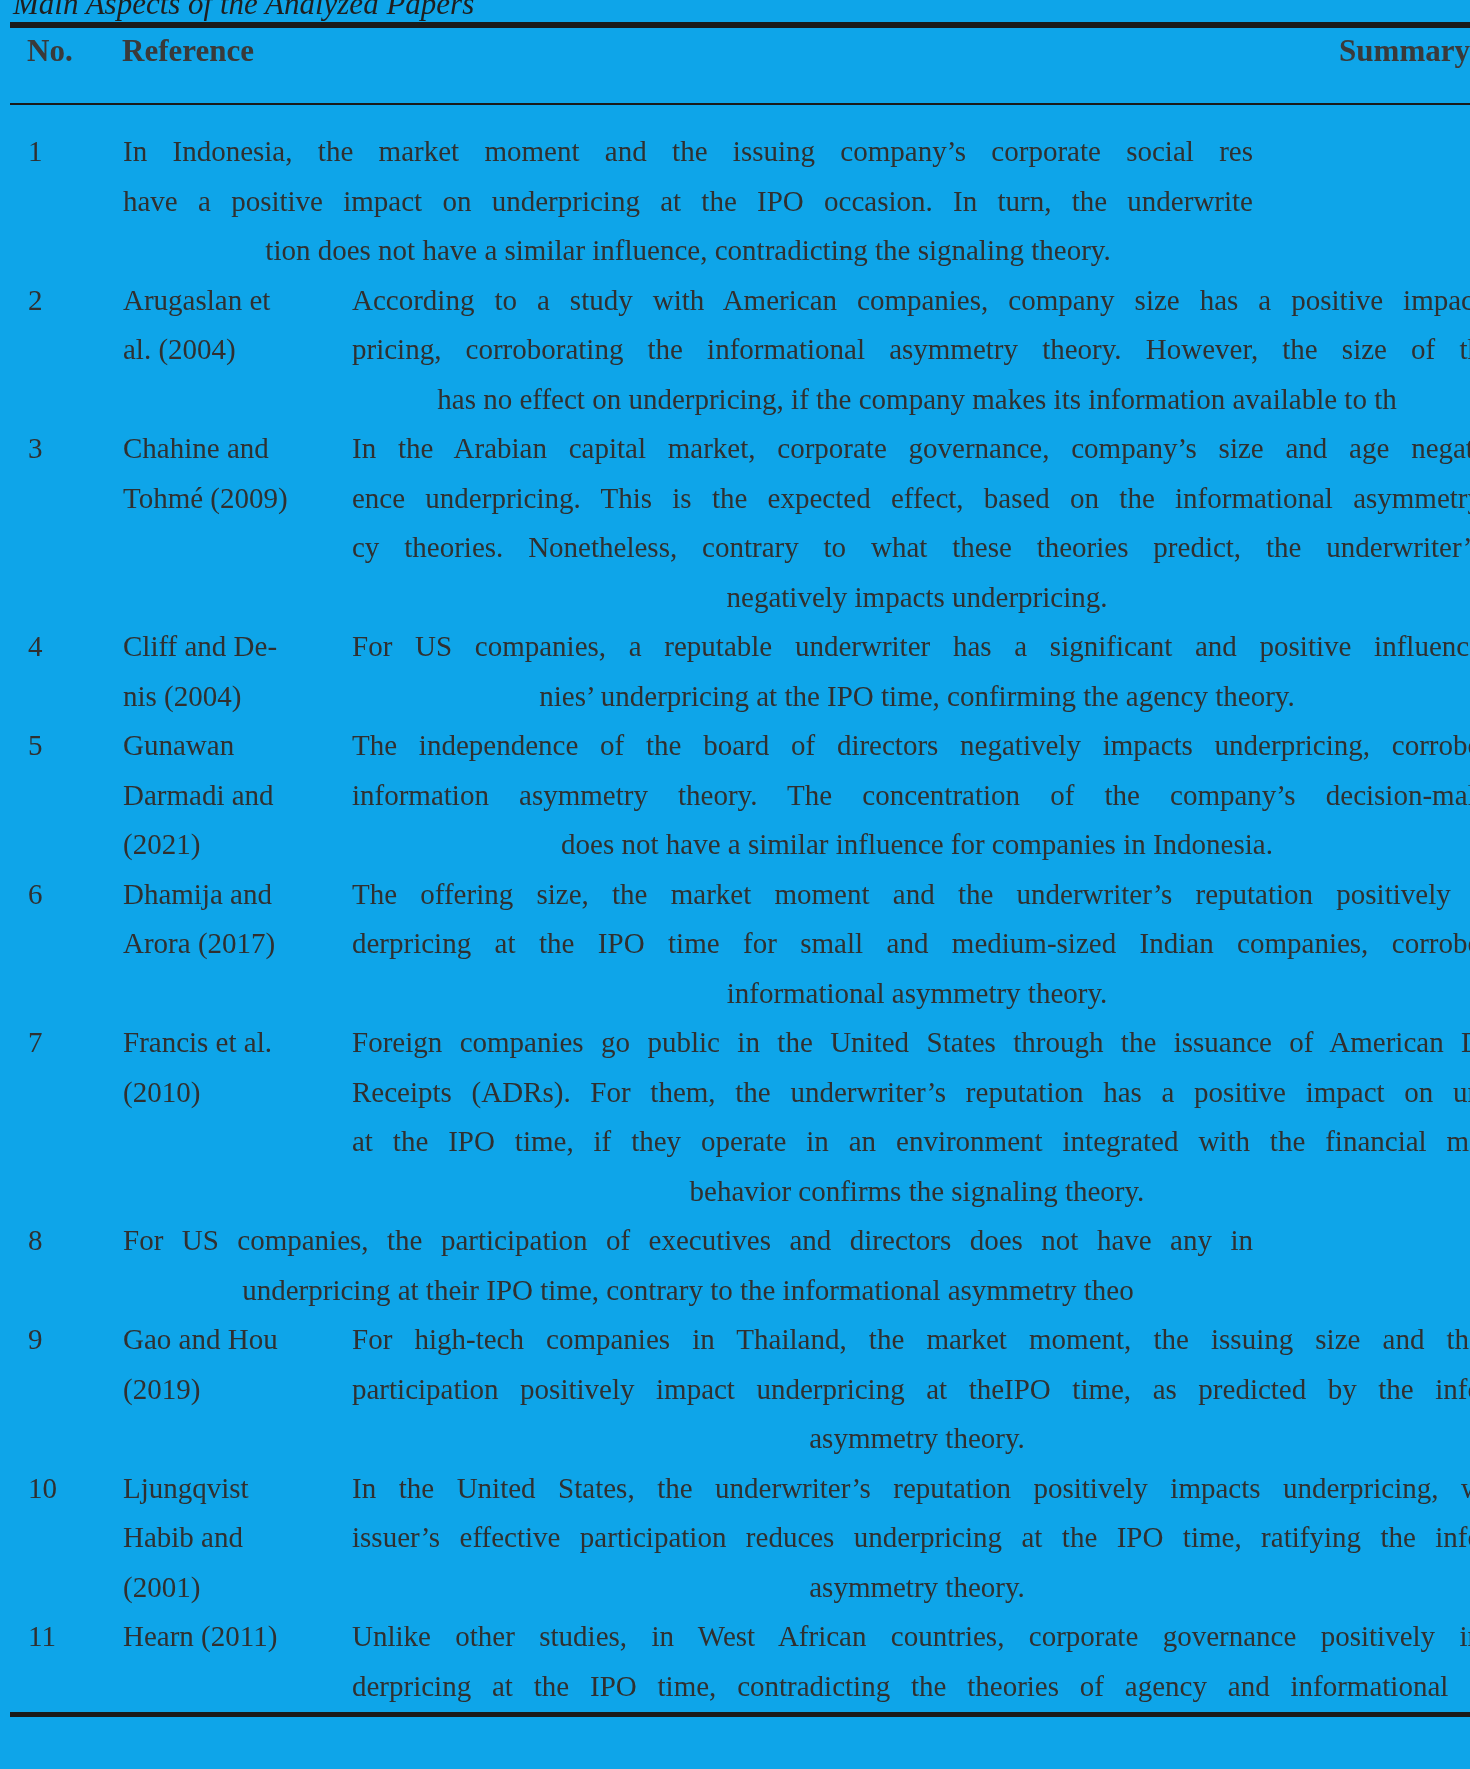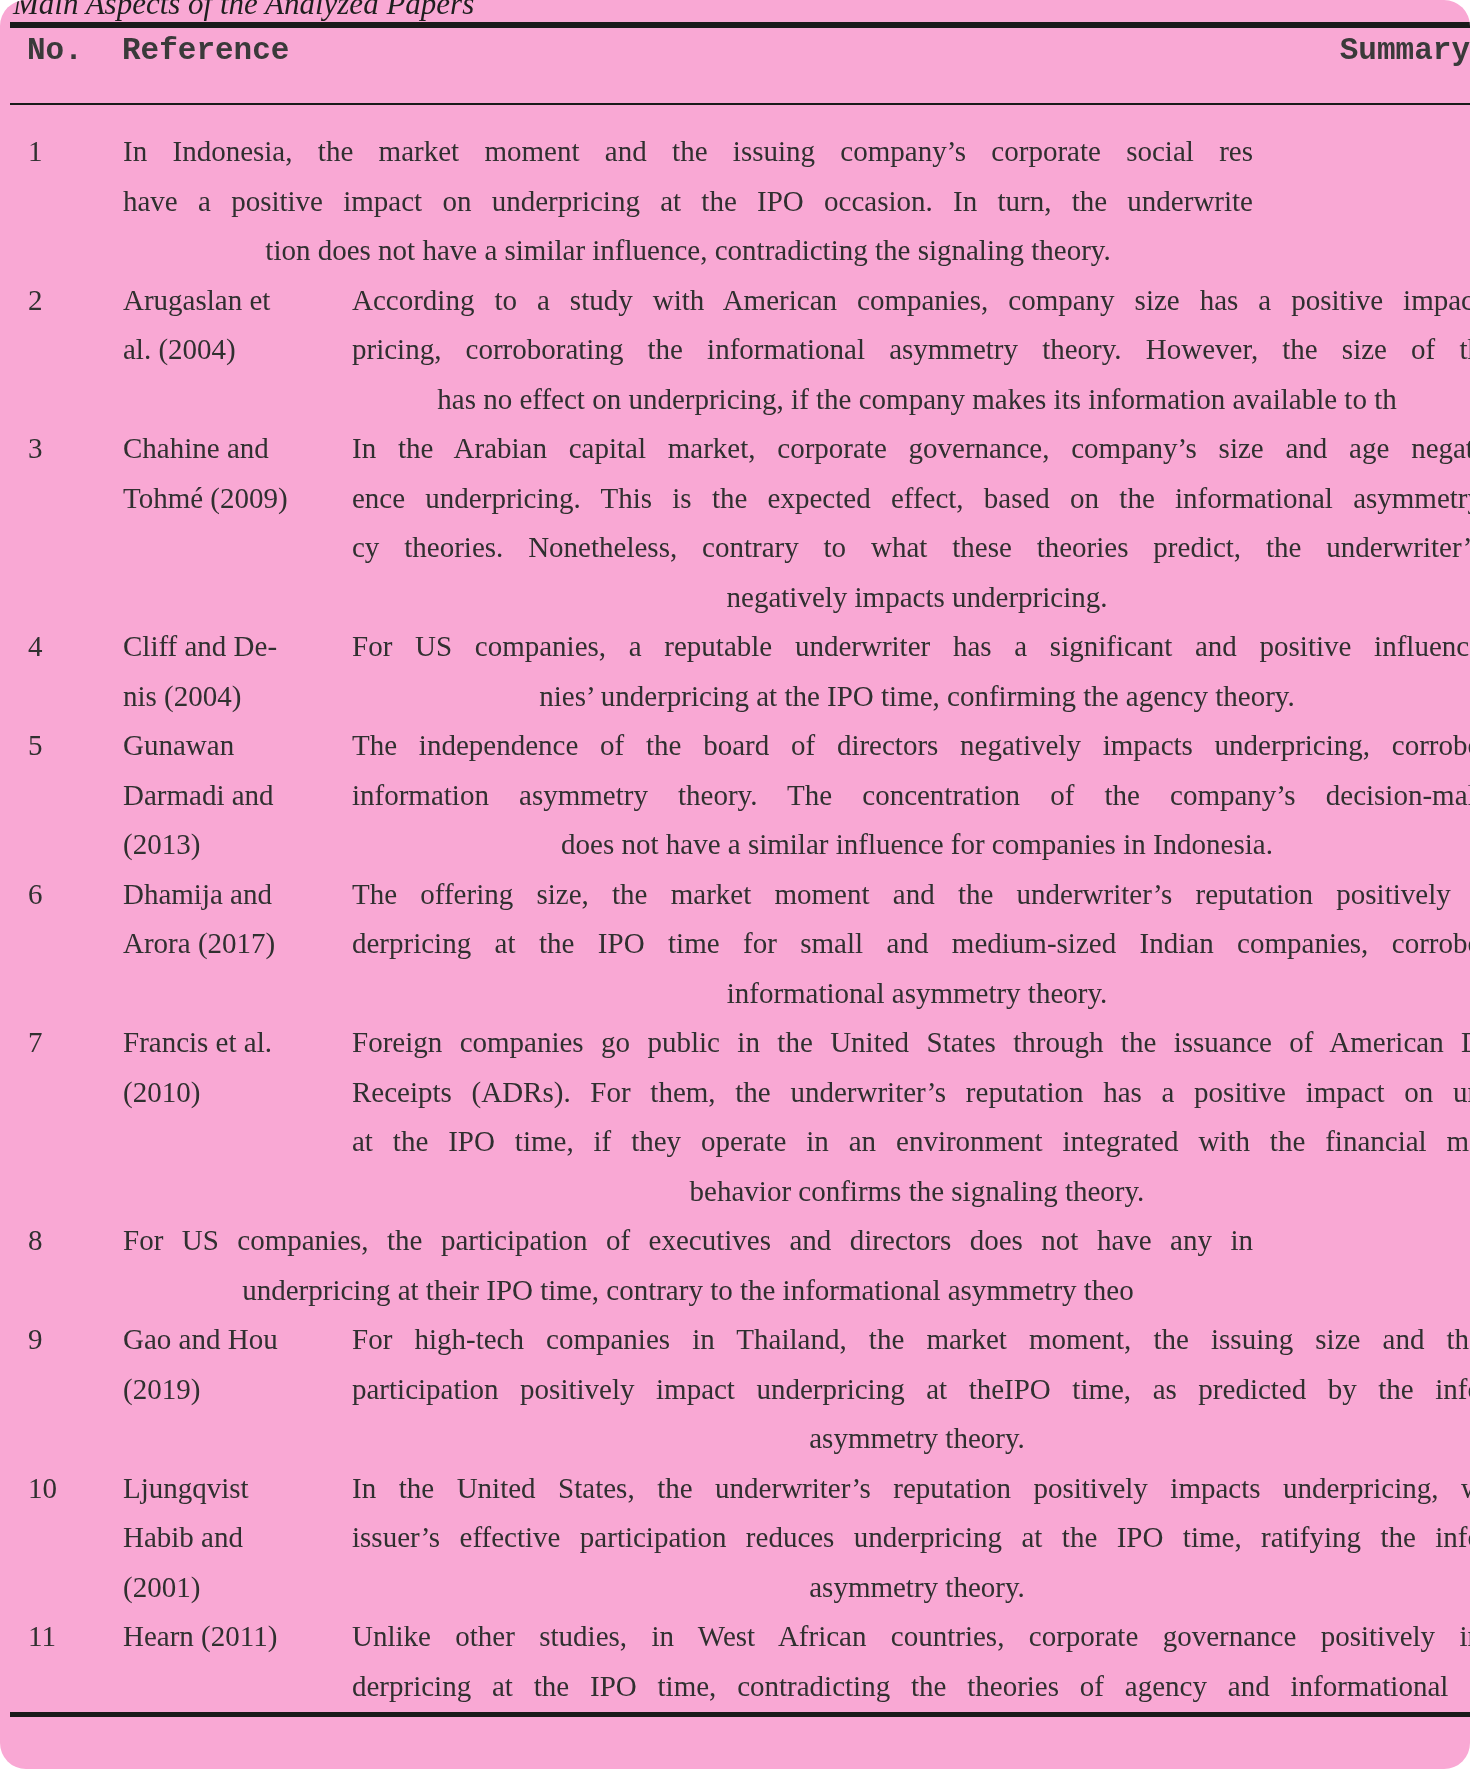--- a/index.html
+++ b/index.html
@@ -1,37 +1,36 @@
 <!DOCTYPE html>
 <html><head>
 <meta charset="utf-8">
 <style>
   html,body{margin:0;padding:0;background:#ffffff;}
   .page{
     position:relative;
     width:1470px;height:1769px;
-    background:#f9a8d4;
+    background:#0ea5e9;
     overflow:hidden;
     font-family:"Liberation Serif","DejaVu Serif",serif;
     color:#303030;
-    border-radius:26px;
   }
   .table-title{
     position:absolute;top:-14px;left:13px;
     font-style:italic;font-size:31px;line-height:36px;
     color:#1f1f1f;white-space:nowrap;
   }
   .rule{position:absolute;left:10px;width:1460px;background:#1a1a1a;}
   .rule-top{top:22px;height:6px;}
   .rule-mid{top:103px;height:2px;}
   .rule-bottom{top:1712px;height:5px;}
   .header-row{
     position:absolute;top:30px;left:0;
     display:flex;align-items:flex-start;
-    font-family:Liberation Mono, monospace;
+    font-family:Liberation Serif, serif;
     font-weight:700;font-size:31px;line-height:42px;color:#3a3a3a;
   }
   .h-no{margin-left:27px;width:95px;}
   .h-ref{width:230px;}
   .h-sum{width:1118px;text-align:right;}
   .rows{position:absolute;top:127px;left:0;width:1482px;}
   .row{display:flex;align-items:flex-start;}
   .c-no{width:123px;padding-left:28px;box-sizing:border-box;
         font-size:29px;line-height:49.5px;white-space:nowrap;}
   .c-ref{width:229px;font-size:29px;line-height:49.5px;}
@@ -96,21 +95,21 @@
         <div class="c-sum">
           <div class="sum-line j">For US companies, a reputable underwriter has a significant and positive influence</div>
           <div class="sum-line c">nies’ underpricing at the IPO time, confirming the agency theory.</div>
         </div>
       </div>
       <div class="row">
         <div class="c-no">5</div>
         <div class="c-ref">
           <div class="ref-line">Gunawan</div>
           <div class="ref-line">Darmadi and</div>
-          <div class="ref-line">(2013)</div>
+          <div class="ref-line">(2021)</div>
         </div>
         <div class="c-sum">
           <div class="sum-line j">The independence of the board of directors negatively impacts underpricing, corrobo</div>
           <div class="sum-line j">information asymmetry theory. The concentration of the company’s decision-mak</div>
           <div class="sum-line c">does not have a similar influence for companies in Indonesia.</div>
         </div>
       </div>
       <div class="row">
         <div class="c-no">6</div>
         <div class="c-ref">

